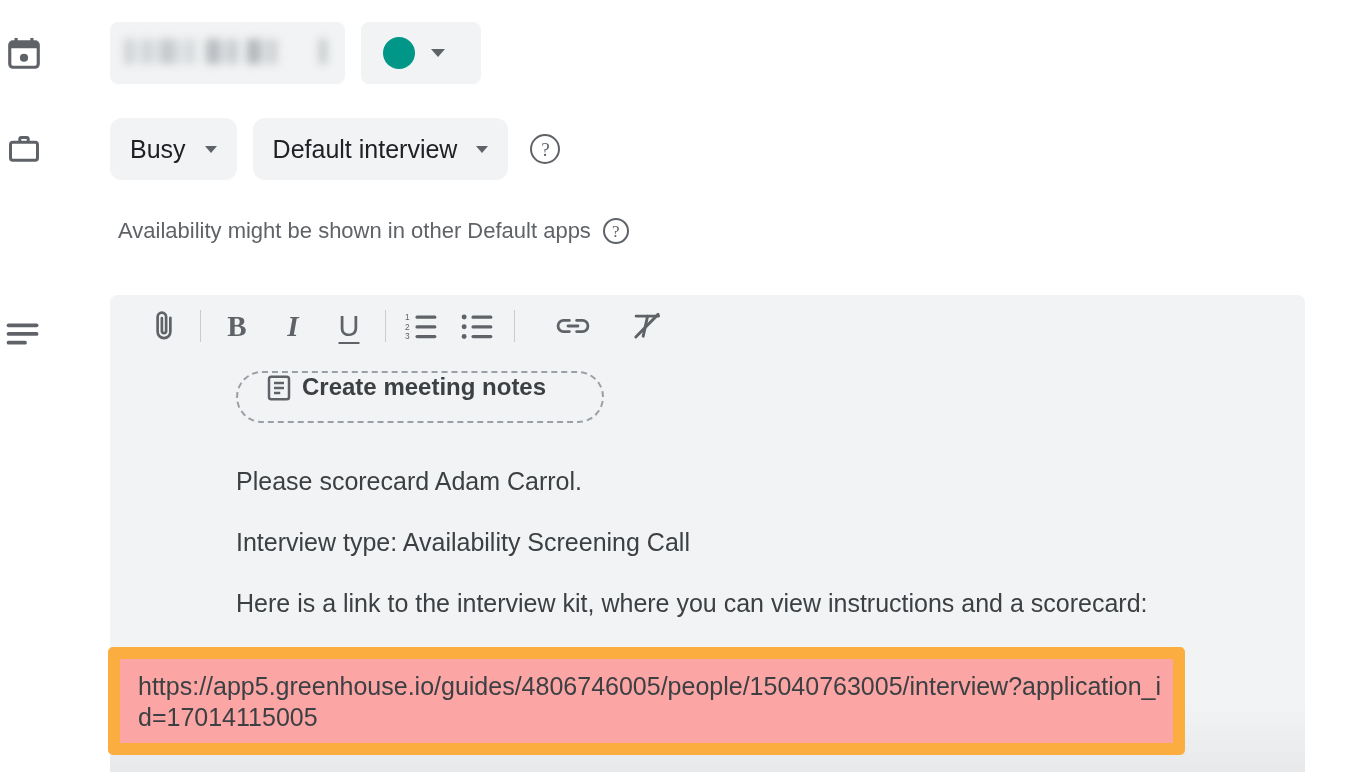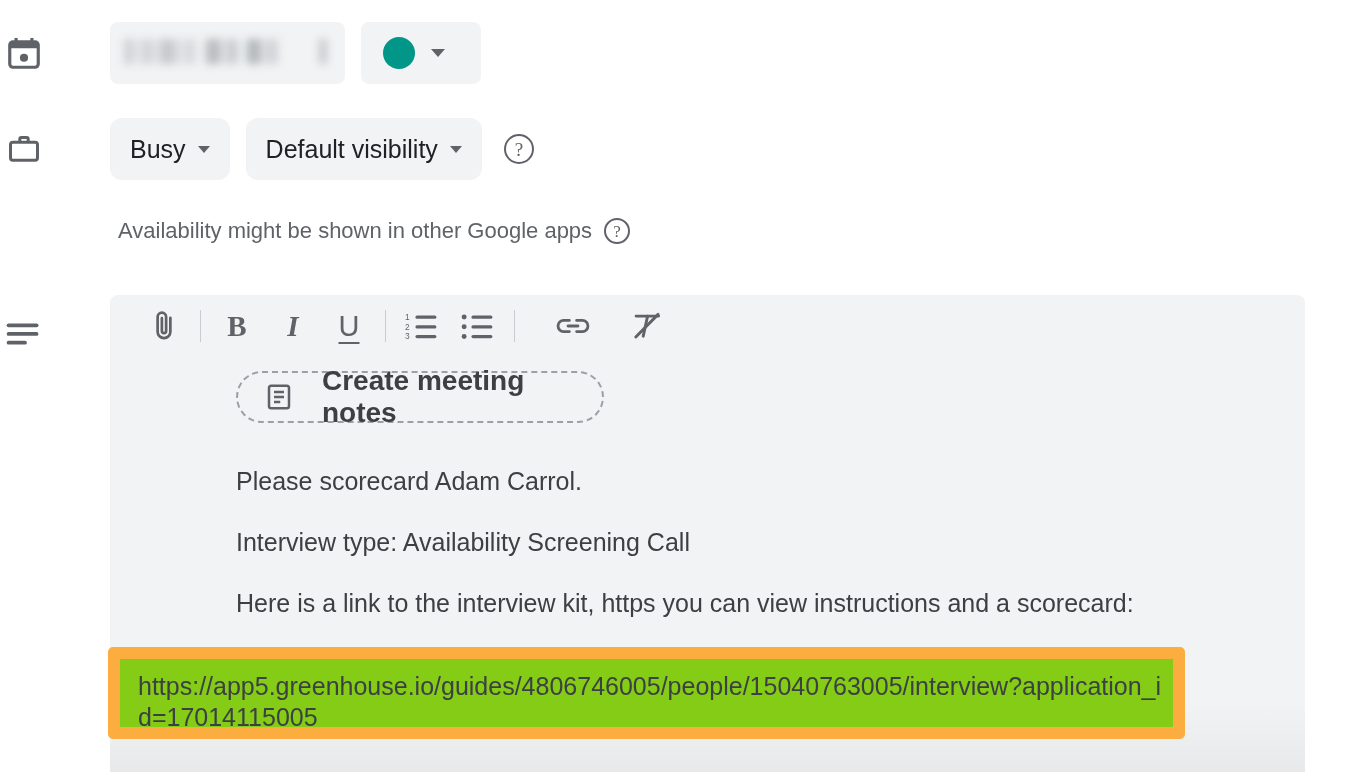--- a/index.html
+++ b/index.html
@@ -87,21 +87,21 @@
   }
 
   
   #row-busy { top: 118px; left: 0; }
   .chip {
     height: 62px;
     background: #f1f3f4;
     border-radius: 12px;
     display: flex;
     align-items: center;
-    gap: 12px;
+    gap: 19px;
     padding: 0 20px;
     box-sizing: border-box;
     font-size: 25px;
     color: #202124;
     white-space: nowrap;
   }
   #chip-busy { margin-left: 62px; }
   #chip-visibility { margin-left: 16px; }
 
   .help-icon {
@@ -199,26 +199,26 @@
   .tb-text.u { text-decoration: underline; text-underline-offset: 6px; }
 
   
   #meeting-notes-btn {
     margin: 14px 0 0 126px;
     width: 368px;
     height: 52px;
     border: 2px dashed #9aa0a6;
     border-radius: 26px;
     display: flex;
-    align-items: center;
-    gap: 28px;
+    align-items: flex-start;
+    gap: 8px;
     padding-left: 26px;
     box-sizing: border-box;
     color: #3c4043;
-    font-size: 28px;
+    font-size: 24px;
     font-weight: bold;
   }
 
   
   .body-p {
     margin: 0;
     padding: 0 0 0 126px;
     font-size: 25px;
     color: #3c4043;
     line-height: 1.15;
@@ -226,25 +226,25 @@
   #p1 { margin-top: 44px; }
   #p2 { margin-top: 32px; }
   #p3 { margin-top: 32px; }
 
   
   #url-highlight {
     position: absolute;
     top: 647px;
     left: 108px;
     width: 1077px;
-    height: 92px;
+    height: 108px;
     border: 12px solid #fbae3f;
     border-radius: 5px;
     box-sizing: border-box;
-    background: #84cc16;
+    background: #fca5a5;
   }
   #url-text {
     font-size: 25px;
     color: #3c4043;
     line-height: 1.24;
     padding: 12px 0 0 18px;
     word-break: break-all;
     white-space: pre-wrap;
   }
 
@@ -291,29 +291,29 @@
       <path d="M9.2 7.5V5.4a1 1 0 0 1 1-1h3.6a1 1 0 0 1 1 1v2.1"></path>
     </svg>
   </div>
 
   <div class="chip" id="chip-busy">
     <span>Busy</span>
     <span class="caret sm"></span>
   </div>
 
   <div class="chip" id="chip-visibility">
-    <span>Default visibility</span>
+    <span>Default interview</span>
     <span class="caret sm"></span>
   </div>
 
   <span class="help-icon">?</span>
 </div>
 
 <div id="availability">
-  <span>Availability might be shown in other Google apps</span>
+  <span>Availability might be shown in other Default apps</span>
   <span class="help-icon small">?</span>
 </div>
 
 <div id="desc-gutter">
   <svg width="36" height="26" viewBox="0 0 24 18" fill="#5f6368">
     <rect x="0" y="1" width="22" height="2.6" rx="1.3"></rect>
     <rect x="0" y="7" width="22" height="2.6" rx="1.3"></rect>
     <rect x="0" y="13" width="14" height="2.6" rx="1.3"></rect>
   </svg>
 </div>
@@ -390,18 +390,18 @@
         <line x1="8" y1="8" x2="16" y2="8" stroke-width="1.9"></line>
         <line x1="8" y1="12" x2="16" y2="12" stroke-width="1.9"></line>
         <line x1="8" y1="16" x2="13" y2="16" stroke-width="1.9"></line>
       </svg>
     </span>
     <span>Create meeting notes</span>
   </div>
 
   <p class="body-p" id="p1">Please scorecard Adam Carrol.</p>
   <p class="body-p" id="p2">Interview type: Availability Screening Call</p>
-  <p class="body-p" id="p3">Here is a link to the interview kit, https you can view instructions and a scorecard:</p>
+  <p class="body-p" id="p3">Here is a link to the interview kit, where you can view instructions and a scorecard:</p>
 </div>
 
 <div id="url-highlight">
   <div id="url-text">https://app5.greenhouse.io/guides/4806746005/people/15040763005/interview?application_id=17014115005</div>
 </div>
 
 </body></html>

